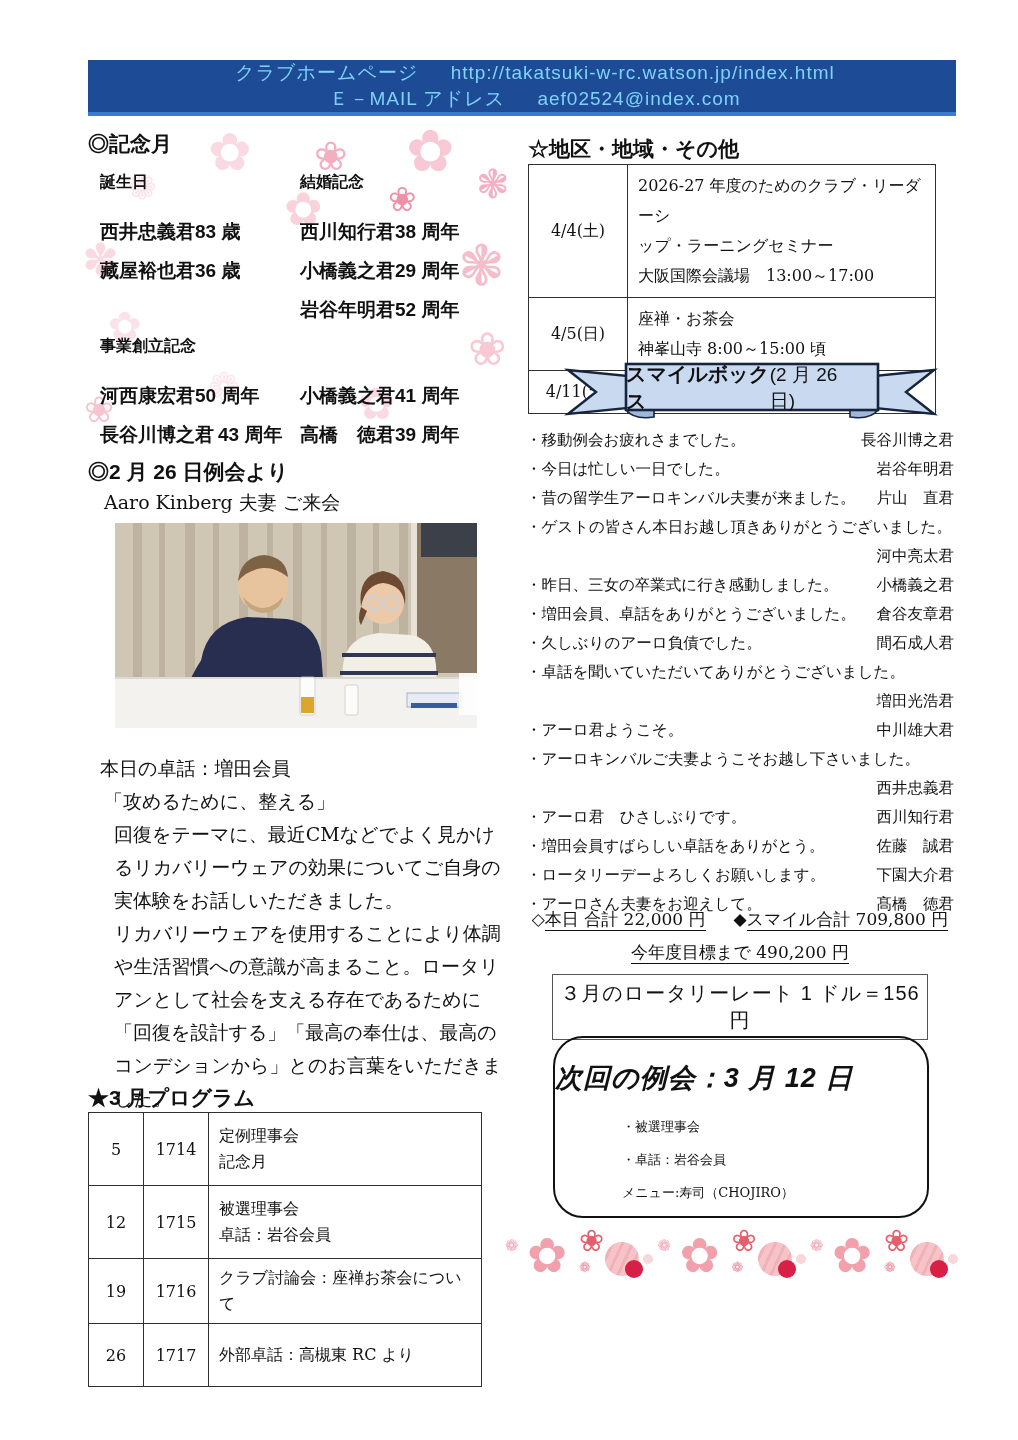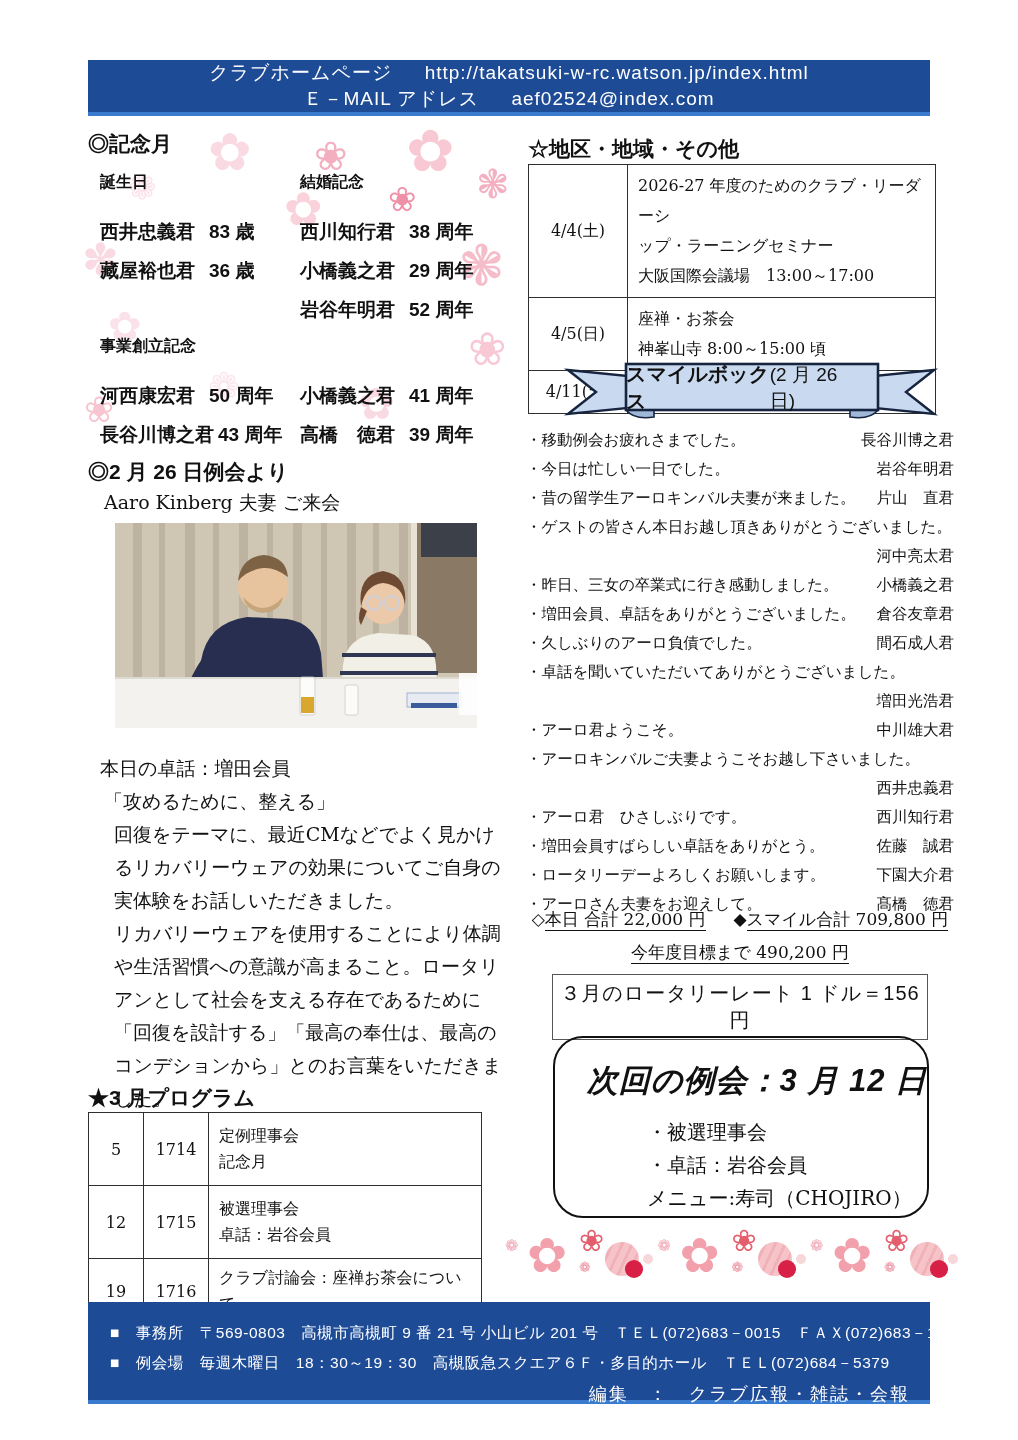--- a/index.html
+++ b/index.html
@@ -1,36 +1,36 @@
 <!DOCTYPE html>
 <html><head>
 <meta charset="utf-8">
 <style>
   html,body{margin:0;padding:0;background:#e9e9e9;}
   .page{position:relative;width:1018px;height:1440px;background:#ffffff;margin:0 auto;
         font-family:"Liberation Sans",sans-serif;color:#111;overflow:hidden;}
 
   
   .topbar{position:absolute;left:88px;top:60px;width:842px;height:52px;background:#1e4b96;
-          border-bottom:4px solid #3a7bd0;color:#ffffff;text-align:center;
-          display:flex;flex-direction:column;justify-content:center;gap:2px;}
+          border-bottom:4px solid #3a7bd0;color:#7dd3fc;text-align:center;
+          display:flex;flex-direction:column;justify-content:center;gap:2px;padding-left:26px;}
   .topbar .row{font-size:19px;letter-spacing:1px;line-height:24px;}
   .topbar .lbl{margin-right:26px;}
 
   
   .anniv{position:absolute;left:88px;top:130px;width:424px;height:306px;}
   .flower{position:absolute;line-height:1;z-index:0;opacity:.85;pointer-events:none;}
   .anniv-content{position:relative;z-index:1;}
   .sec-head{font-size:21px;font-weight:bold;}
   .anniv-grid{margin-top:14px;margin-left:12px;font-size:19px;font-weight:600;}
   .agrid-row{display:flex;margin-bottom:13px;}
   .acol1{width:200px;display:flex;}
   .acol2{flex:1;display:flex;}
   .aname{white-space:pre;}
-  .aval{margin-left:14px;white-space:pre;}
+  .aval{white-space:pre;}
   .subhead{font-size:16px;font-weight:bold;margin-bottom:13px;}
 
   
   .meet-head{position:absolute;left:88px;top:458px;font-size:21px;font-weight:bold;}
   .meet-sub{position:absolute;left:104px;top:490px;font-size:19px;font-family:"DejaVu Serif",serif;}
   .photo{position:absolute;left:115px;top:523px;width:362px;height:205px;overflow:hidden;}
   .speech{position:absolute;left:100px;top:752px;width:410px;font-family:"DejaVu Serif",serif;
           font-size:19px;line-height:33px;}
   .speech .body{white-space:pre-line;padding-left:14px;}
   .speech .l2{padding-left:4px;}
@@ -73,23 +73,23 @@
   .totals{position:absolute;left:526px;top:903px;width:428px;text-align:center;
           font-family:"DejaVu Serif",serif;font-size:17px;line-height:33px;}
   .totals .u{border-bottom:1.5px solid #111;padding-bottom:1px;}
   .totals .gap{display:inline-block;width:28px;}
   .ratebox{position:absolute;left:552px;top:974px;width:374px;border:1.6px solid #555;
            text-align:center;font-size:20px;padding:5px 0;letter-spacing:1px;}
 
   
   .nextbox{position:absolute;left:553px;top:1036px;width:372px;height:178px;
            border:2.6px solid #111;border-radius:30px;}
-  .nextbox .title{margin-top:22px;text-align:right;font-size:31px;font-weight:bold;
+  .nextbox .title{margin-top:22px;text-align:left;font-size:27px;font-weight:bold;
                   font-style:italic;letter-spacing:1px;}
-  .nextbox .items{margin:14px 0 0 92px;font-size:20px;line-height:33px;
+  .nextbox .items{margin:14px 0 0 67px;font-size:13px;line-height:33px;
                   font-family:"DejaVu Serif",serif;}
 
   
   .flowrow{position:absolute;left:505px;top:1226px;width:445px;height:74px;display:flex;
            justify-content:space-between;}
   .cluster{position:relative;width:140px;height:74px;}
   .cl{position:absolute;line-height:1;}
   .ball{position:absolute;width:34px;height:34px;border-radius:50%;
         background:repeating-linear-gradient(115deg,#f6c3c9 0 6px,#f1b1b9 6px 9px);}
   .ball::after{content:"";position:absolute;right:-4px;bottom:-2px;width:18px;height:18px;
@@ -426,19 +426,14 @@
     <div class="cluster">
       <span class="cl" style="left:0;top:12px;font-size:16px;color:#f0a7b5">❁</span>
       <span class="cl" style="left:22px;top:6px;font-size:48px;color:#f2a0ab">✿</span>
       <span class="cl" style="left:74px;top:0;font-size:30px;color:#e45f6d">❀</span>
       <span class="cl" style="left:74px;top:34px;font-size:14px;color:#ec8fa0">❁</span>
       <span class="ball" style="left:100px;top:16px"></span>
       <span class="dotsm" style="left:138px;top:28px"></span>
     </div>
   </div>
 
-  <div class="footer">
-    <div class="fl">■　事務所　〒569-0803　高槻市高槻町 9 番 21 号 小山ビル 201 号　ＴＥＬ(072)683－0015　ＦＡＸ(072)683－1171</div>
-    <div class="fl">■　例会場　毎週木曜日　18：30～19：30　高槻阪急スクエア６Ｆ・多目的ホール　ＴＥＬ(072)684－5379</div>
-    <div class="fe">編集　：　クラブ広報・雑誌・会報</div>
-  </div>
 
 </div>
 
 </body></html>

